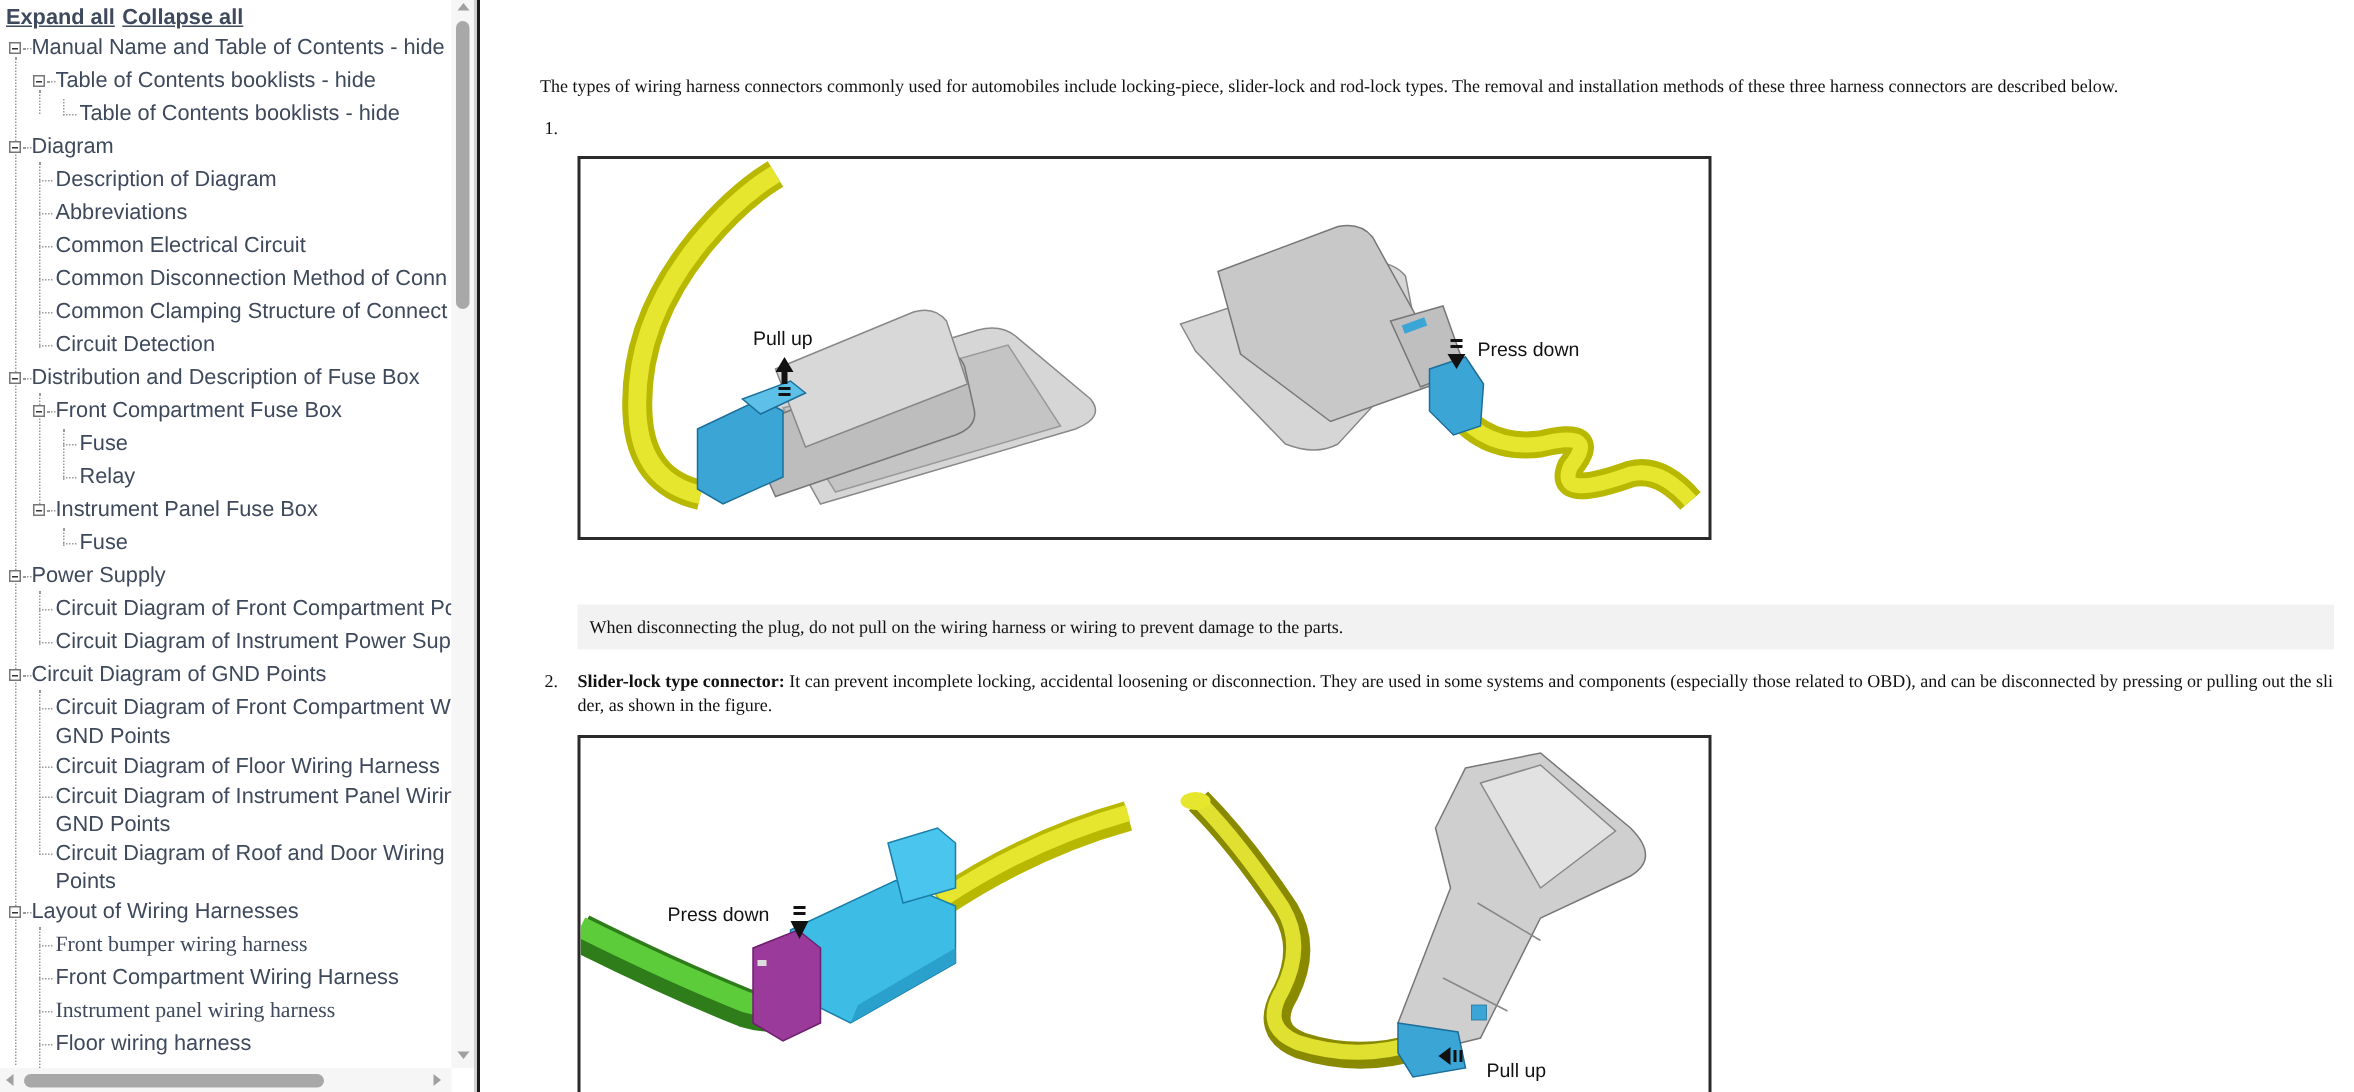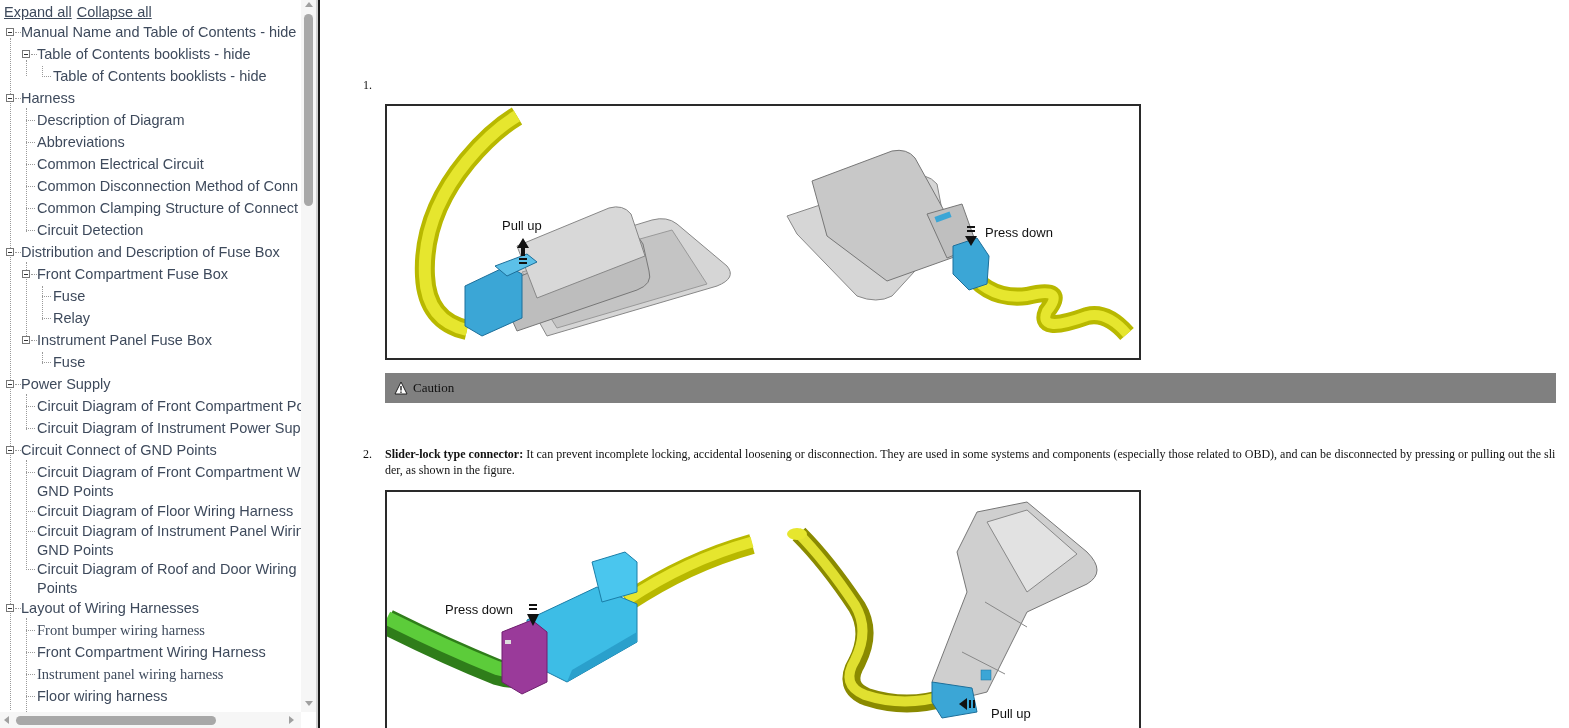--- a/index.html
+++ b/index.html
@@ -9,21 +9,21 @@
   }
   
   #nav {
     position: absolute; left: 0; top: 0; width: 318px; height: 728px;
     background: #ffffff; overflow: hidden;
   }
   #nav-scroll {
     position: absolute; left: 0; top: 0; width: 301px; height: 712px; overflow: hidden;
     font-size: 14.5px; color: #3e4a5c; line-height: 22px;
   }
-  .toplinks { position: absolute; left: 4px; top: 1px; white-space: nowrap; }
+  .toplinks { position: absolute; left: 4px; top: 1px; white-space: nowrap; font-weight: bold; }
   .toplinks a { color: #3e4a5c; text-decoration: underline; cursor: pointer; margin-right: 1px; }
   .tree-item { position: absolute; white-space: nowrap; cursor: pointer; }
   .tree-item .lbl { color: #3e4a5c; }
   .expander {
     position: absolute; width: 8px; height: 8px; border: 1px solid #777; background: #fff;
     box-sizing: border-box;
   }
   .expander::after {
     content: ""; position: absolute; left: 1px; top: 3px; width: 4px; height: 1px; background: #333;
   }
@@ -98,21 +98,21 @@
       <span class="lbl" style="position:absolute; left:17px; top:0;">Table of Contents booklists - hide</span>
     </div>
     <div class="tree-item" style="left:42px; top:65px;">
       <span class="hline" style="left:0px; top:11px; width:9px;"></span>
       <span class="lbl" style="position:absolute; left:11px; top:0;">Table of Contents booklists - hide</span>
     </div>
 
     <div class="tree-item" style="left:4px; top:87px;">
       <span class="expander" style="left:2px; top:7px;"></span>
       <span class="hline" style="left:11px; top:11px; width:6px;"></span>
-      <span class="lbl" style="position:absolute; left:17px; top:0;">Harness</span>
+      <span class="lbl" style="position:absolute; left:17px; top:0;">Diagram</span>
     </div>
     <div class="tree-item" style="left:26px; top:109px;">
       <span class="hline" style="left:0; top:11px; width:9px;"></span>
       <span class="lbl" style="position:absolute; left:11px; top:0;">Description of Diagram</span>
     </div>
     <div class="tree-item" style="left:26px; top:131px;">
       <span class="hline" style="left:0; top:11px; width:9px;"></span>
       <span class="lbl" style="position:absolute; left:11px; top:0;">Abbreviations</span>
     </div>
     <div class="tree-item" style="left:26px; top:153px;">
@@ -170,21 +170,21 @@
       <span class="lbl" style="position:absolute; left:11px; top:0;">Circuit Diagram of Front Compartment Po</span>
     </div>
     <div class="tree-item" style="left:26px; top:417px;">
       <span class="hline" style="left:0; top:11px; width:9px;"></span>
       <span class="lbl" style="position:absolute; left:11px; top:0;">Circuit Diagram of Instrument Power Sup</span>
     </div>
 
     <div class="tree-item" style="left:4px; top:439px;">
       <span class="expander" style="left:2px; top:7px;"></span>
       <span class="hline" style="left:11px; top:11px; width:6px;"></span>
-      <span class="lbl" style="position:absolute; left:17px; top:0;">Circuit Connect of GND Points</span>
+      <span class="lbl" style="position:absolute; left:17px; top:0;">Circuit Diagram of GND Points</span>
     </div>
     <div class="tree-item" style="left:26px; top:461px;">
       <span class="hline" style="left:0; top:11px; width:9px;"></span>
       <span class="lbl" style="position:absolute; left:11px; top:0;">Circuit Diagram of Front Compartment W</span>
       <span class="lbl" style="position:absolute; left:11px; top:19px;">GND Points</span>
     </div>
     <div class="tree-item" style="left:26px; top:500px;">
       <span class="hline" style="left:0; top:11px; width:9px;"></span>
       <span class="lbl" style="position:absolute; left:11px; top:0;">Circuit Diagram of Floor Wiring Harness</span>
     </div>
@@ -230,20 +230,21 @@
   <div id="hscroll">
     <div class="arr-left"></div>
     <div class="thumb"></div>
     <div class="arr-right"></div>
   </div>
 </div>
 <div id="splitter"></div>
 
 <div id="content">
 
+  <div class="para" style="left:38px; top:49px;">The types of wiring harness connectors commonly used for automobiles include locking-piece, slider-lock and rod-lock types. The removal and installation methods of these three harness connectors are described below.</div>
 
   <div class="num" style="left:41px; top:77px;">1.</div>
 
   <div class="figure" style="left:63px; top:104px; width:756px; height:256px;">
     <svg width="752" height="252" viewBox="0 0 752 252">
 
       <g>
         <path d="M160 230 L330 180 Q350 172 340 160 L290 118 Q280 110 265 114 L120 158 Z" fill="#d6d6d6" stroke="#888" stroke-width="1"></path>
         <path d="M170 222 L320 178 L285 124 L135 166 Z" fill="#c4c4c4" stroke="#999" stroke-width="1"></path>
         <path d="M110 180 L230 130 Q250 124 256 138 L262 165 Q266 178 250 184 L130 225 Z" fill="#bdbdbd" stroke="#777" stroke-width="1"></path>
@@ -275,29 +276,22 @@
       </g>
       <g>
         <rect x="580" y="120" width="8" height="2" fill="#111"></rect>
           <rect x="580" y="124" width="8" height="2" fill="#111"></rect>
         <polygon points="584,140 578,130 590,130" fill="#111"></polygon>
       </g>
       <text x="598" y="131" class="fig-label">Press down</text>
     </svg>
   </div>
 
-  <div class="caution-head">
-    <span style="position:absolute; left:9px; top:0;">
-      <svg width="14" height="14" viewBox="0 0 14 14" style="vertical-align:middle; margin-top:-3px;">
-        <polygon points="7,1 13,13 1,13" fill="#fff" stroke="#222" stroke-width="1"></polygon>
-        <rect x="6.3" y="5" width="1.4" height="4.5" fill="#222"></rect>
-          <rect x="6.3" y="10.5" width="1.4" height="1.4" fill="#222"></rect>
-      </svg>
-    </span>
-    <span style="position:absolute; left:28px; top:0;">Caution</span>
+  <div class="caution-body">
+    <span style="position:absolute; left:8px; top:0;">When disconnecting the plug, do not pull on the wiring harness or wiring to prevent damage to the parts.</span>
   </div>
 
   <div class="num" style="left:41px; top:446px;">2.</div>
   <div class="para" style="left:63px; top:446px;">
     <b>Slider-lock type connector:</b><span> It can prevent incomplete locking, accidental loosening or disconnection. They are used in some systems and components (especially those related to OBD), and can be disconnected by pressing or pulling out the sli</span>
   </div>
   <div class="para" style="left:63px; top:462px;">der, as shown in the figure.</div>
 
   <div class="figure" style="left:63px; top:490px; width:756px; height:250px;">
     <svg width="752" height="246" viewBox="0 0 752 246">

